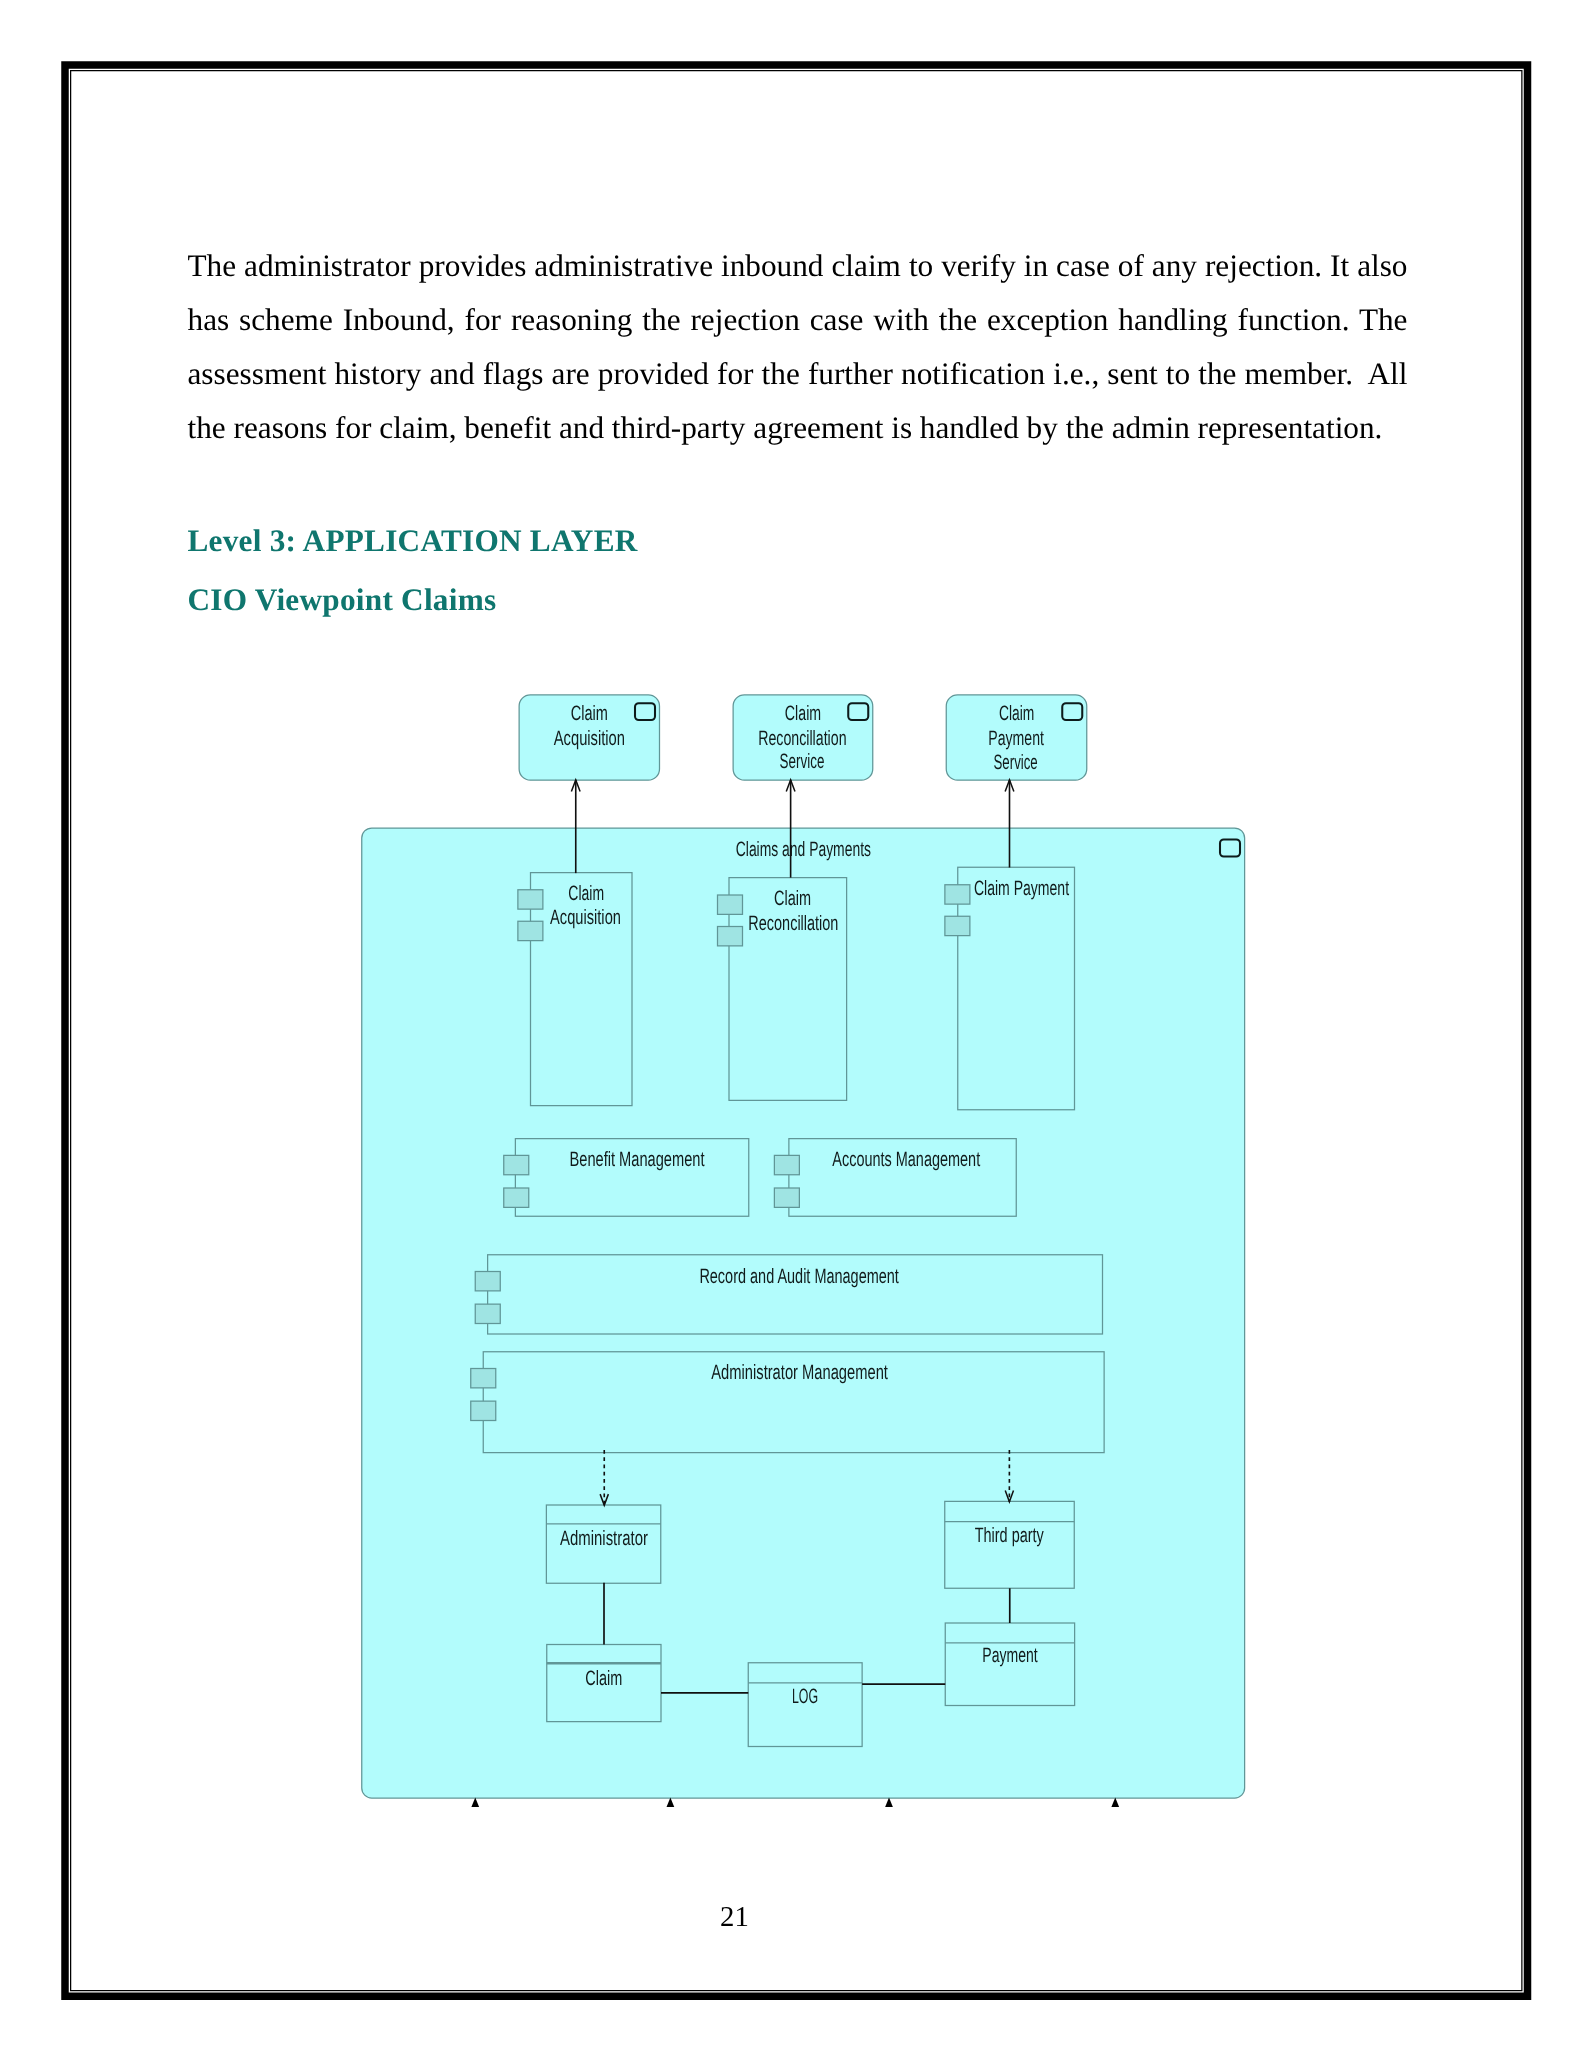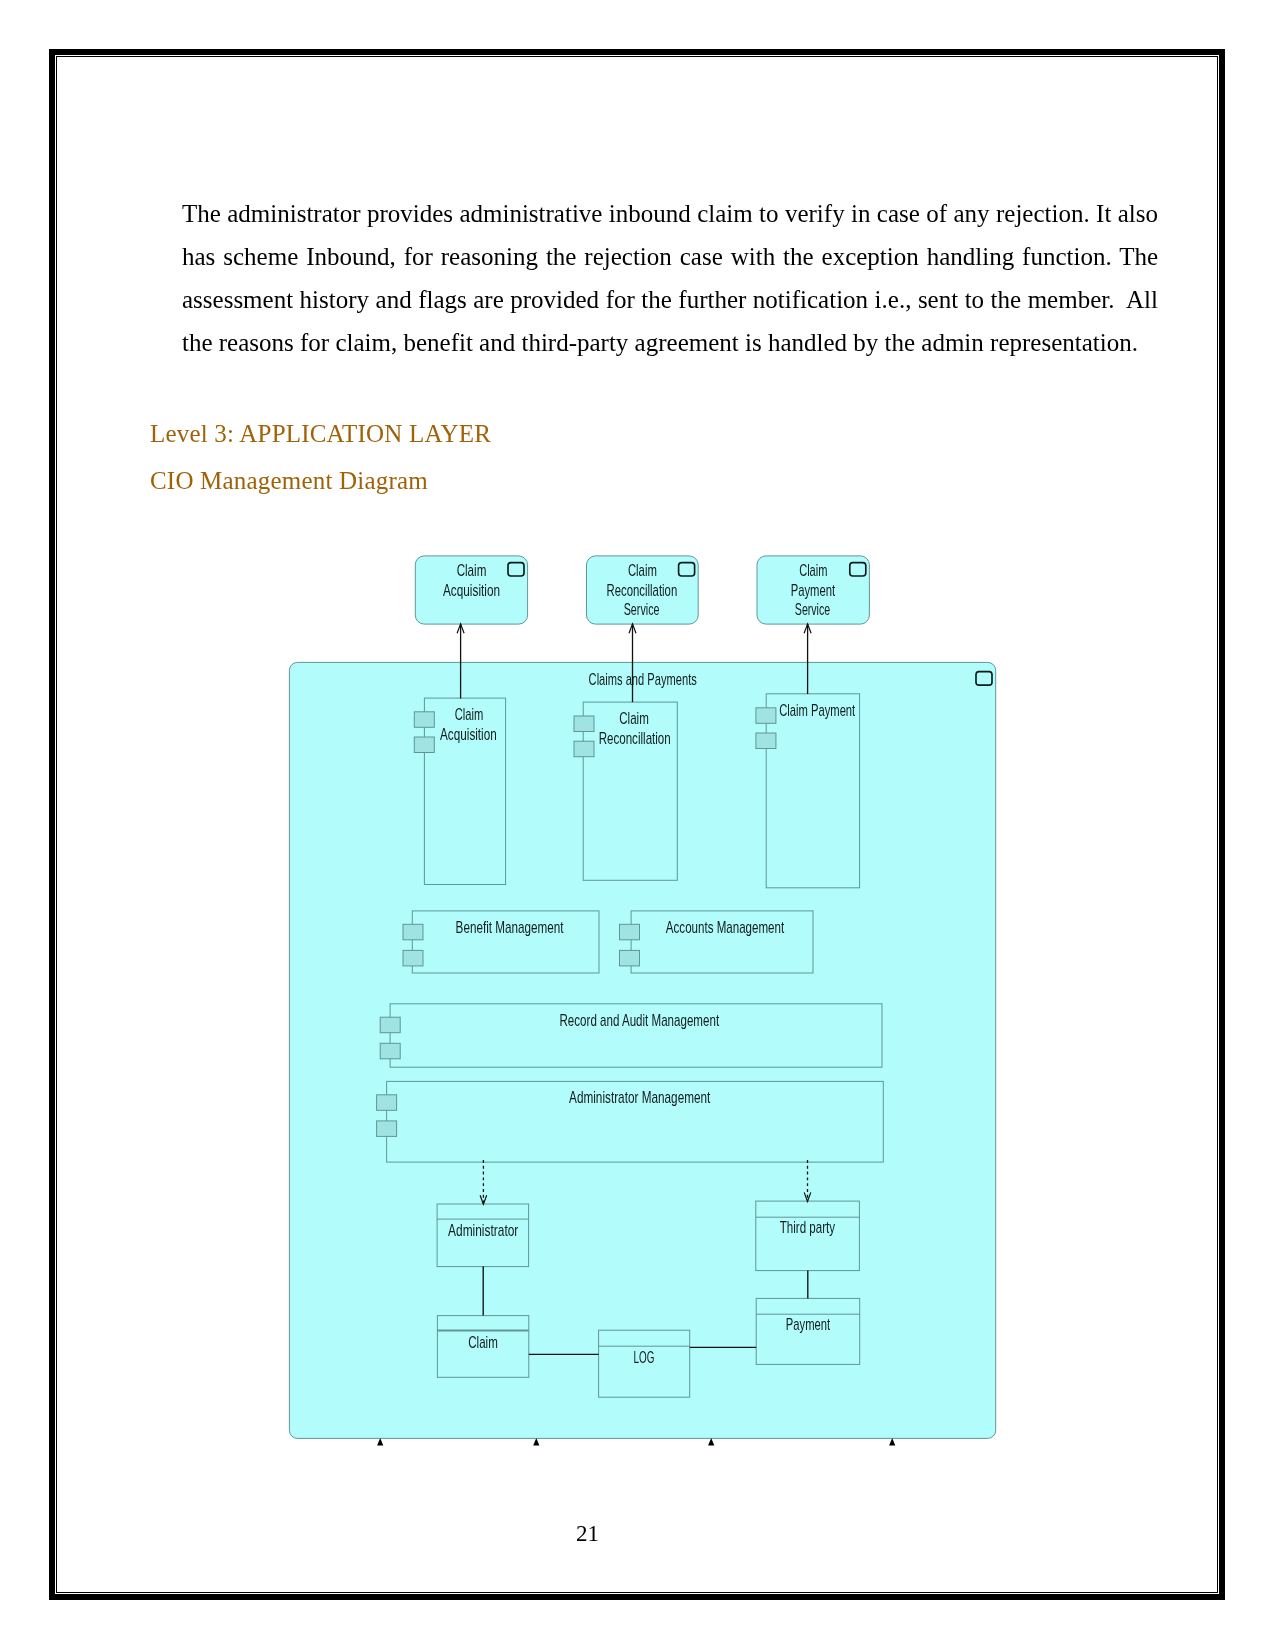--- a/index.html
+++ b/index.html
@@ -5,40 +5,40 @@
 <style>
   html,body{margin:0;padding:0;}
   body{width:1275px;height:1650px;background:#ffffff;
        font-family:"Liberation Serif",serif;overflow:hidden;position:relative;}
   .page-frame{position:absolute;left:49px;top:49px;width:1176px;height:1551px;
      border:6px solid #000;box-sizing:border-box;}
   .page-frame-inner{position:absolute;left:1px;top:1px;right:1px;bottom:1px;
      border:1px solid #000;box-sizing:border-box;}
   .body-text{position:absolute;left:150px;top:192px;width:976px;
      font-size:25px;line-height:43px;text-align:justify;color:#000;
-     white-space:pre-wrap;margin-left:32px;}
-  .heading{position:absolute;left:150px;font-size:25px;font-weight:normal;color:#a16207;
+     white-space:pre-wrap;}
+  .heading{position:absolute;left:150px;font-size:25px;font-weight:bold;color:#0f766e;
      line-height:43px;letter-spacing:0.2px;}
   #h1{top:412px;}
   #h2{top:459px;}
   .pagenum{position:absolute;left:0;top:1522px;width:1175px;text-align:center;
      font-size:23px;color:#000;line-height:23px;}
   #diagram{position:absolute;left:0;top:0;width:1275px;height:1650px;}
   .dg-txt{font-family:"Liberation Sans",sans-serif;font-size:16.6px;fill:#111b1b;}
 </style>
 </head>
 <body>
 
 <div class="page-frame">
   <div class="page-frame-inner"></div>
 </div>
 
 <div class="body-text">The administrator provides administrative inbound claim to verify in case of any rejection. It also has scheme Inbound, for reasoning the rejection case with the exception handling function. The assessment history and flags are provided for the further notification i.e., sent to the member.  All the reasons for claim, benefit and third-party agreement is handled by the admin representation.</div>
 <div class="heading" id="h1">Level 3: APPLICATION LAYER</div>
-<div class="heading" id="h2">CIO Management Diagram</div>
+<div class="heading" id="h2">CIO Viewpoint Claims</div>
 <div class="pagenum">21</div>
 
 <svg id="diagram" viewBox="0 0 1275 1650" width="1275" height="1650" xmlns="http://www.w3.org/2000/svg">
   <g id="dg-layer">
       <rect x="289.4" y="662.4" width="706.3" height="776" rx="8" ry="8" fill="#b2fcfc" stroke="#609697" stroke-width="1"></rect>
       <rect x="976" y="671.6" width="16" height="13.6" rx="3" ry="3" fill="none" stroke="#0d1b1b" stroke-width="1.65"></rect>
       <text x="642.7" y="684.9" text-anchor="middle" textLength="108.2" lengthAdjust="spacingAndGlyphs" class="dg-txt" fill="#141e1e">Claims and Payments</text>
       <g>
         <rect x="424.4" y="698.1" width="81.2" height="186.4" fill="#b2fcfc" stroke="#609697" stroke-width="1"></rect>
         <rect x="414.3" y="711.8" width="20" height="15.5" fill="#9fe4e3" stroke="#609697" stroke-width="1"></rect>

